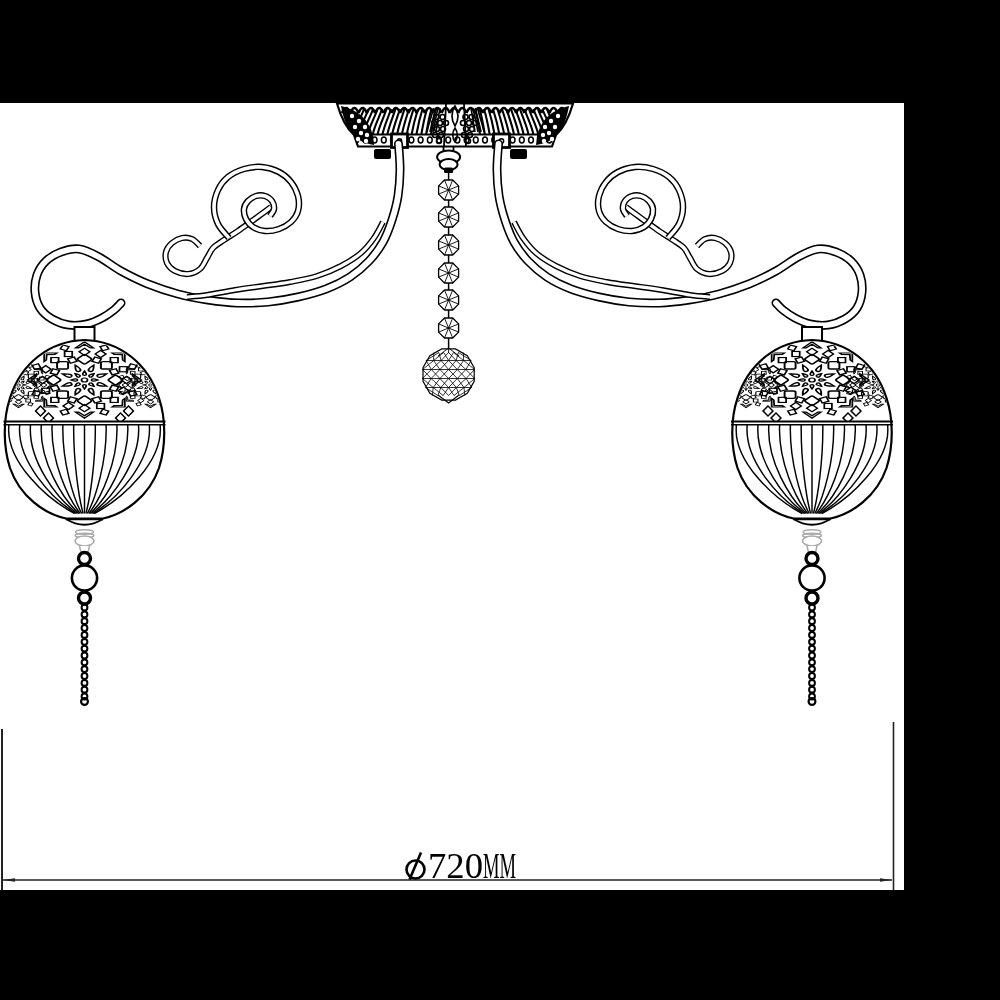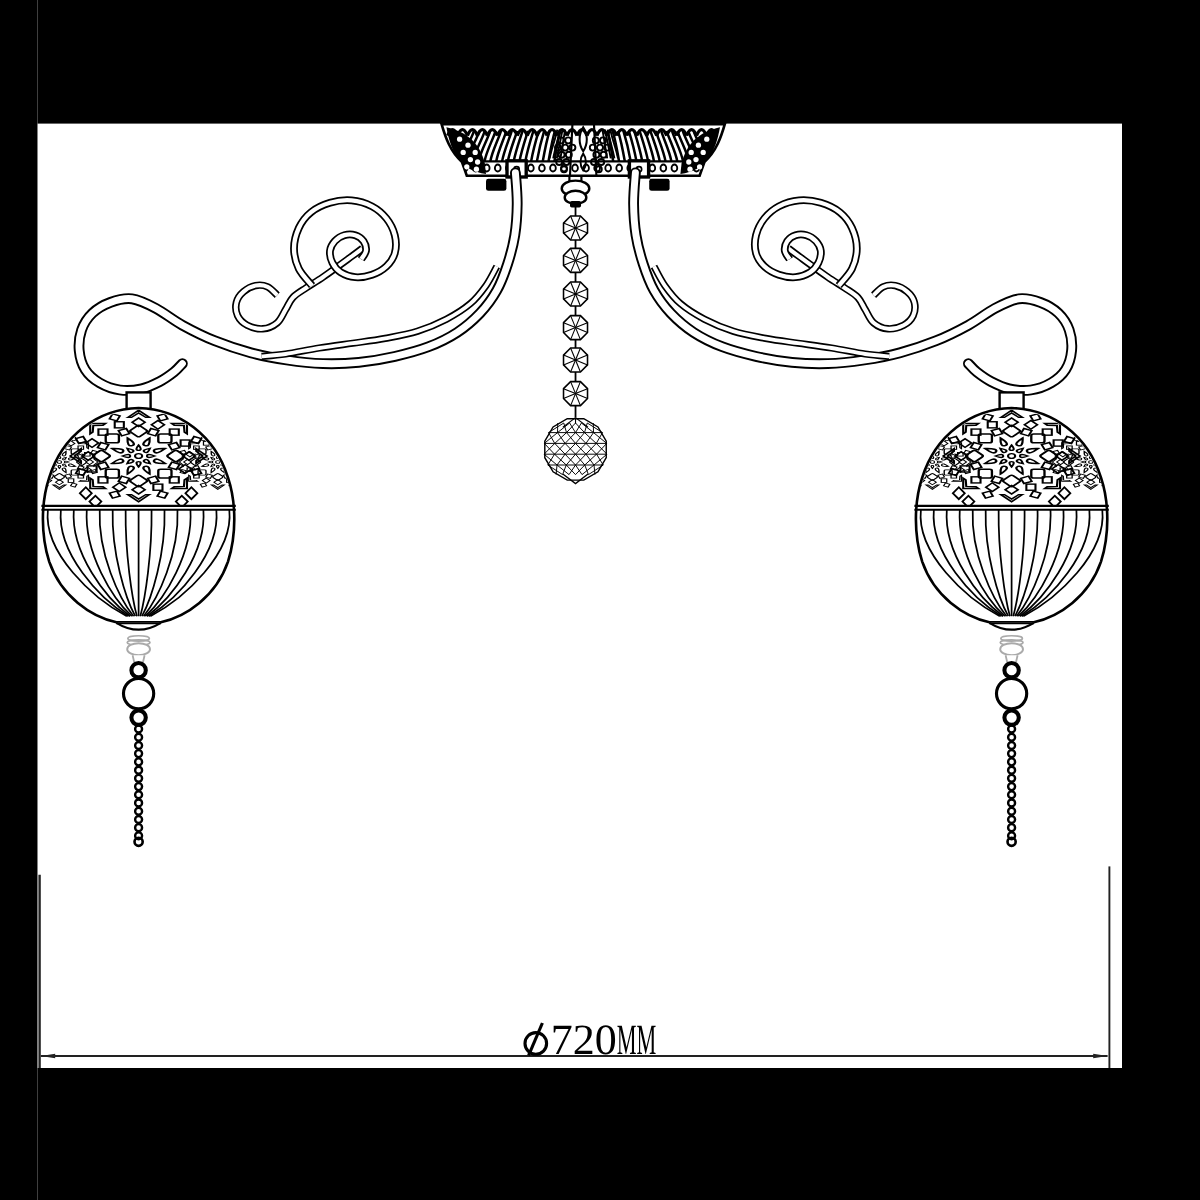--- a/index.html
+++ b/index.html
@@ -1,16 +1,16 @@
 <!DOCTYPE html>
 <html><head>
 <meta charset="utf-8">
 <style>
 html,body{margin:0;padding:0;background:#000;}
-#page{width:904px;height:1000px;position:relative;overflow:hidden;margin-left:31px;}
+#page{width:904px;height:1000px;position:relative;overflow:hidden;}
 </style>
 </head>
 <body>
 
 <div id="page">
 <svg width="1000" height="1000" viewBox="0 0 1000 1000">
 
 <rect x="0" y="0" width="1000" height="1000" fill="#fff"></rect>
 
 <rect x="0" y="0" width="1000" height="103" fill="#000"></rect>

